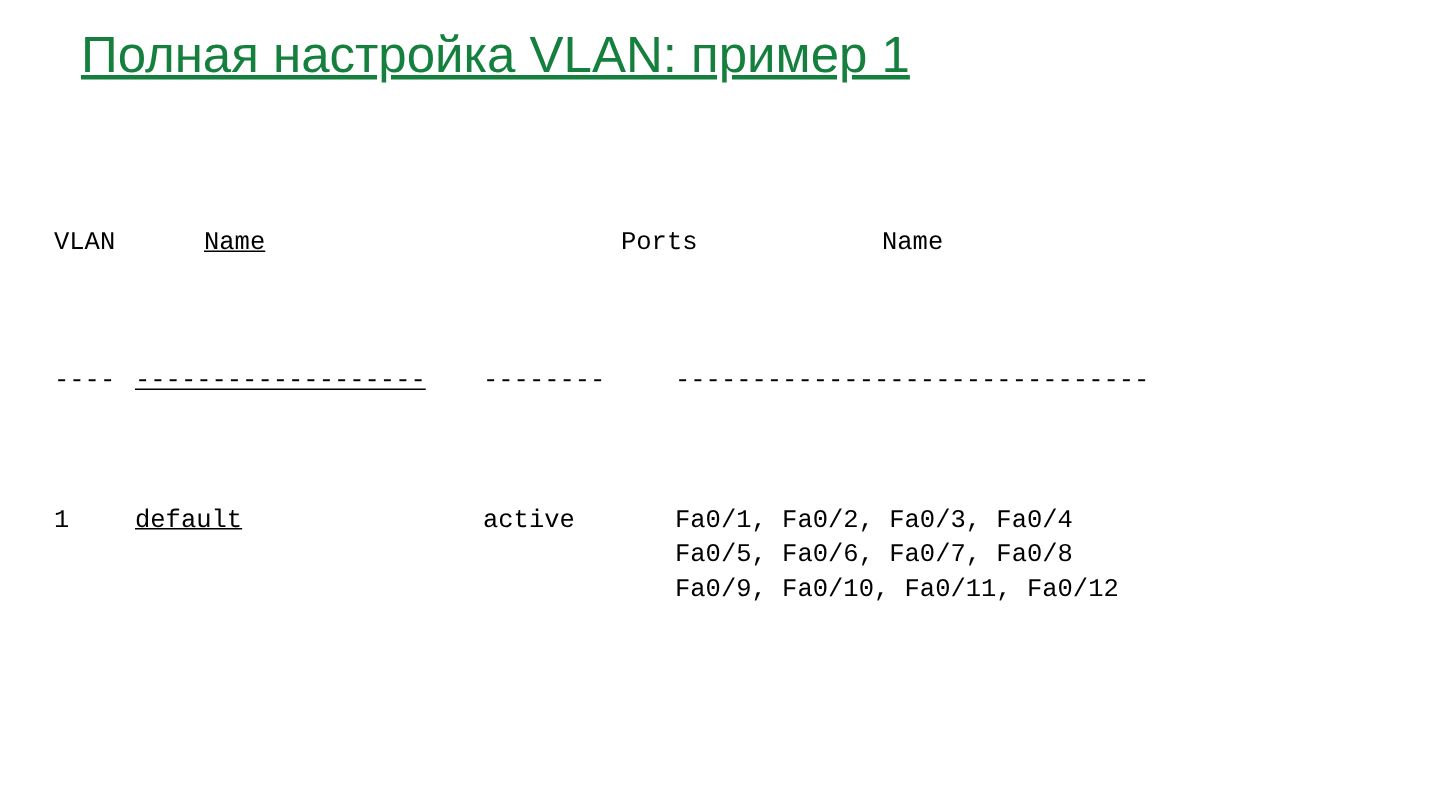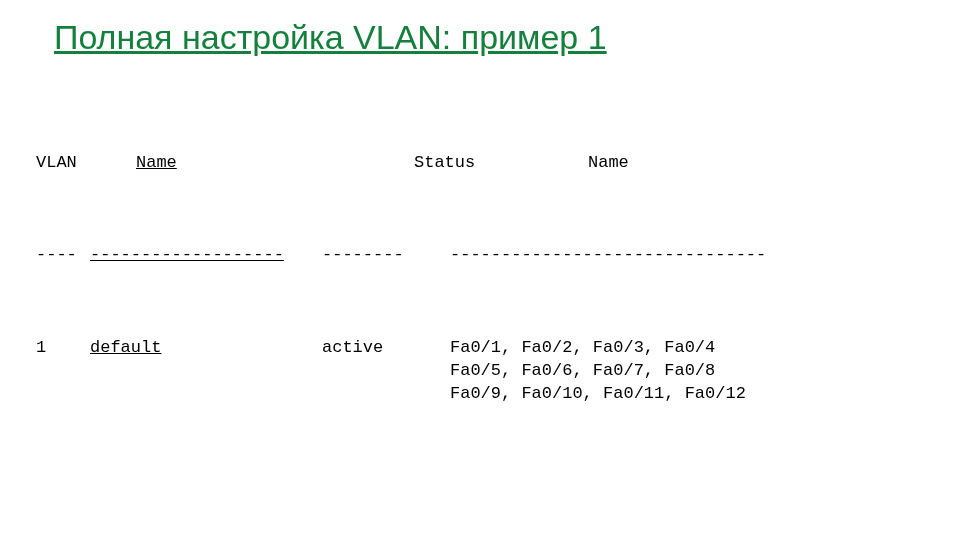--- a/index.html
+++ b/index.html
@@ -67,21 +67,21 @@
     }
   </style>
 </head>
 <body>
 
 <h1 class="slide-title">Полная настройка VLAN: пример 1</h1>
 
 <div class="terminal">
 
   <div class="header-row">
-    <span class="col-vlan">VLAN</span><span class="col-name">Name</span><span class="col-status">Status</span><span class="col-ports">Name</span>
+    <span class="col-vlan">VLAN</span><span class="col-name">Name</span><span class="col-status">Ports</span><span class="col-ports">Name</span>
   </div>
 
   <div class="divider-row">
     <span class="col-vlan">----</span><span class="col-name">-------------------</span><span class="col-status">--------</span><span class="col-ports">-------------------------------</span>
   </div>
 
   <div id="rows-container"><div class="data-row"><span style="position: relative; display: inline-flex;"><span class="col-vlan">1</span><span class="col-name">default</span></span><span class="col-status">active</span><span class="col-ports">Fa0/1, Fa0/2, Fa0/3, Fa0/4</span></div><div class="data-row"><span style="position: relative; display: inline-flex;"><span class="col-vlan"></span><span class="col-name"></span></span><span class="col-status"></span><span class="col-ports">Fa0/5, Fa0/6, Fa0/7, Fa0/8</span></div><div class="data-row"><span style="position: relative; display: inline-flex;"><span class="col-vlan"></span><span class="col-name"></span></span><span class="col-status"></span><span class="col-ports">Fa0/9, Fa0/10, Fa0/11, Fa0/12</span></div></div>
 </div>
 
 </body></html>

